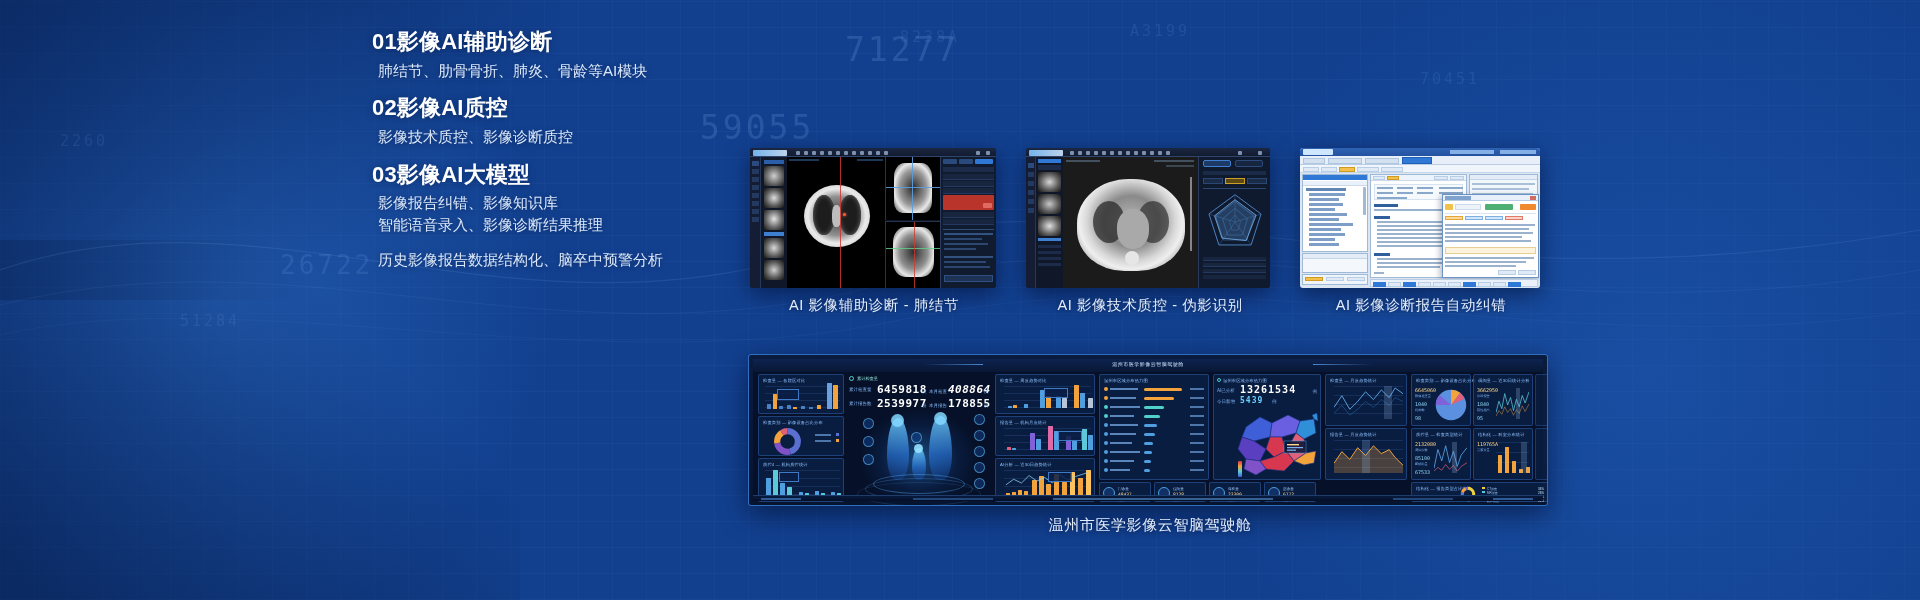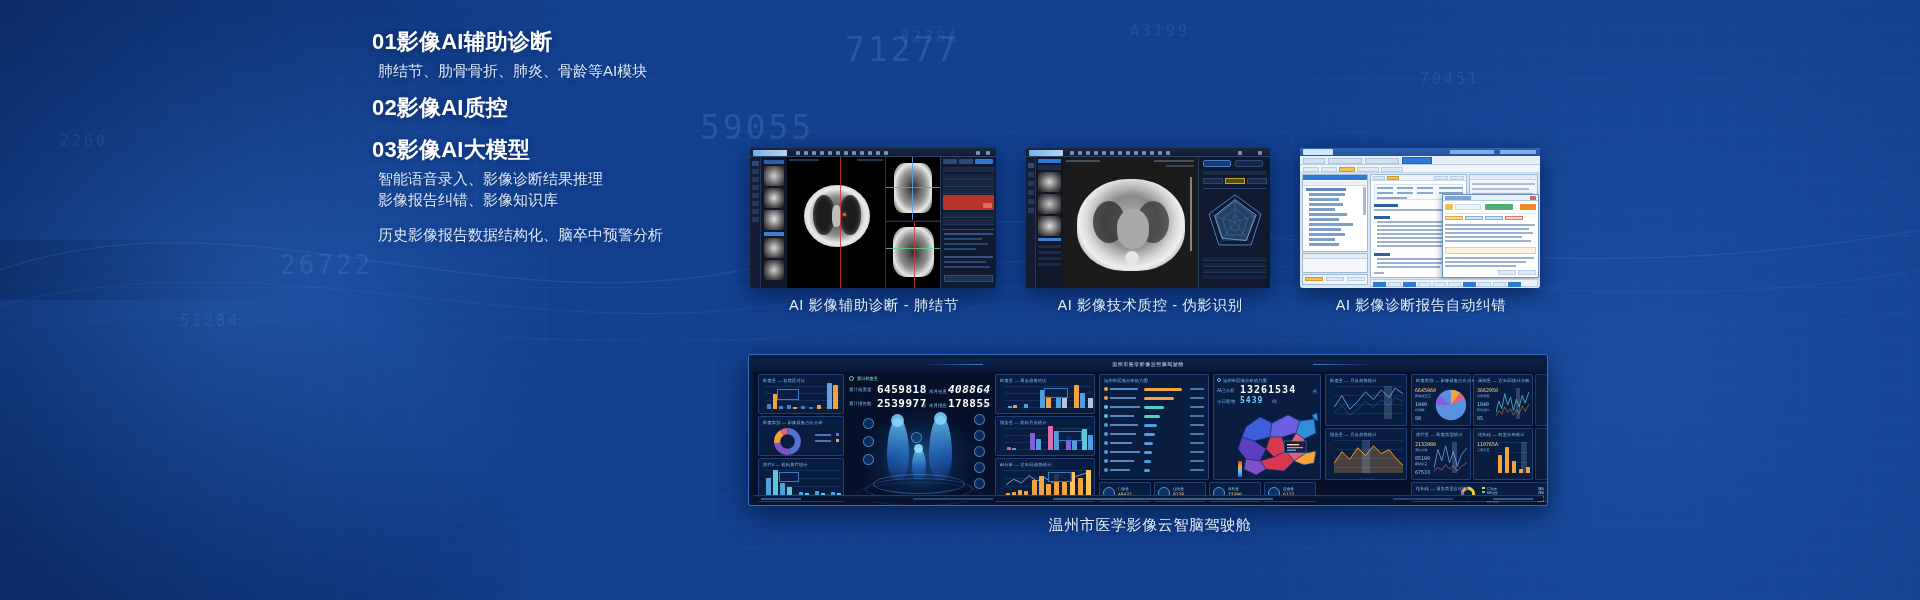--- a/index.html
+++ b/index.html
@@ -204,27 +204,30 @@
 
     <div class="feature">
       <div class="feature-title">01影像AI辅助诊断</div>
       <div class="feature-desc">
         <span class="l2">肺结节、肋骨骨折、肺炎、骨龄等AI模块</span>
       </div>
     </div>
 
     <div class="feature">
       <div class="feature-title">02影像AI质控</div>
+      <div class="feature-desc">
+        <span class="l2">影像技术质控、影像诊断质控</span>
+      </div>
     </div>
 
     <div class="feature">
       <div class="feature-title">03影像AI大模型</div>
       <div class="feature-desc">
+        <span class="l2">影像报告纠错、影像知识库</span>
         <span class="l2">智能语音录入、影像诊断结果推理</span>
-        <span class="l2">影像报告纠错、影像知识库</span>
       </div>
     </div>
 
     <div class="feature">
       <div class="feature-desc">
         <span class="l2">历史影像报告数据结构化、脑卒中预警分析</span>
       </div>
     </div>
 
   </div>

